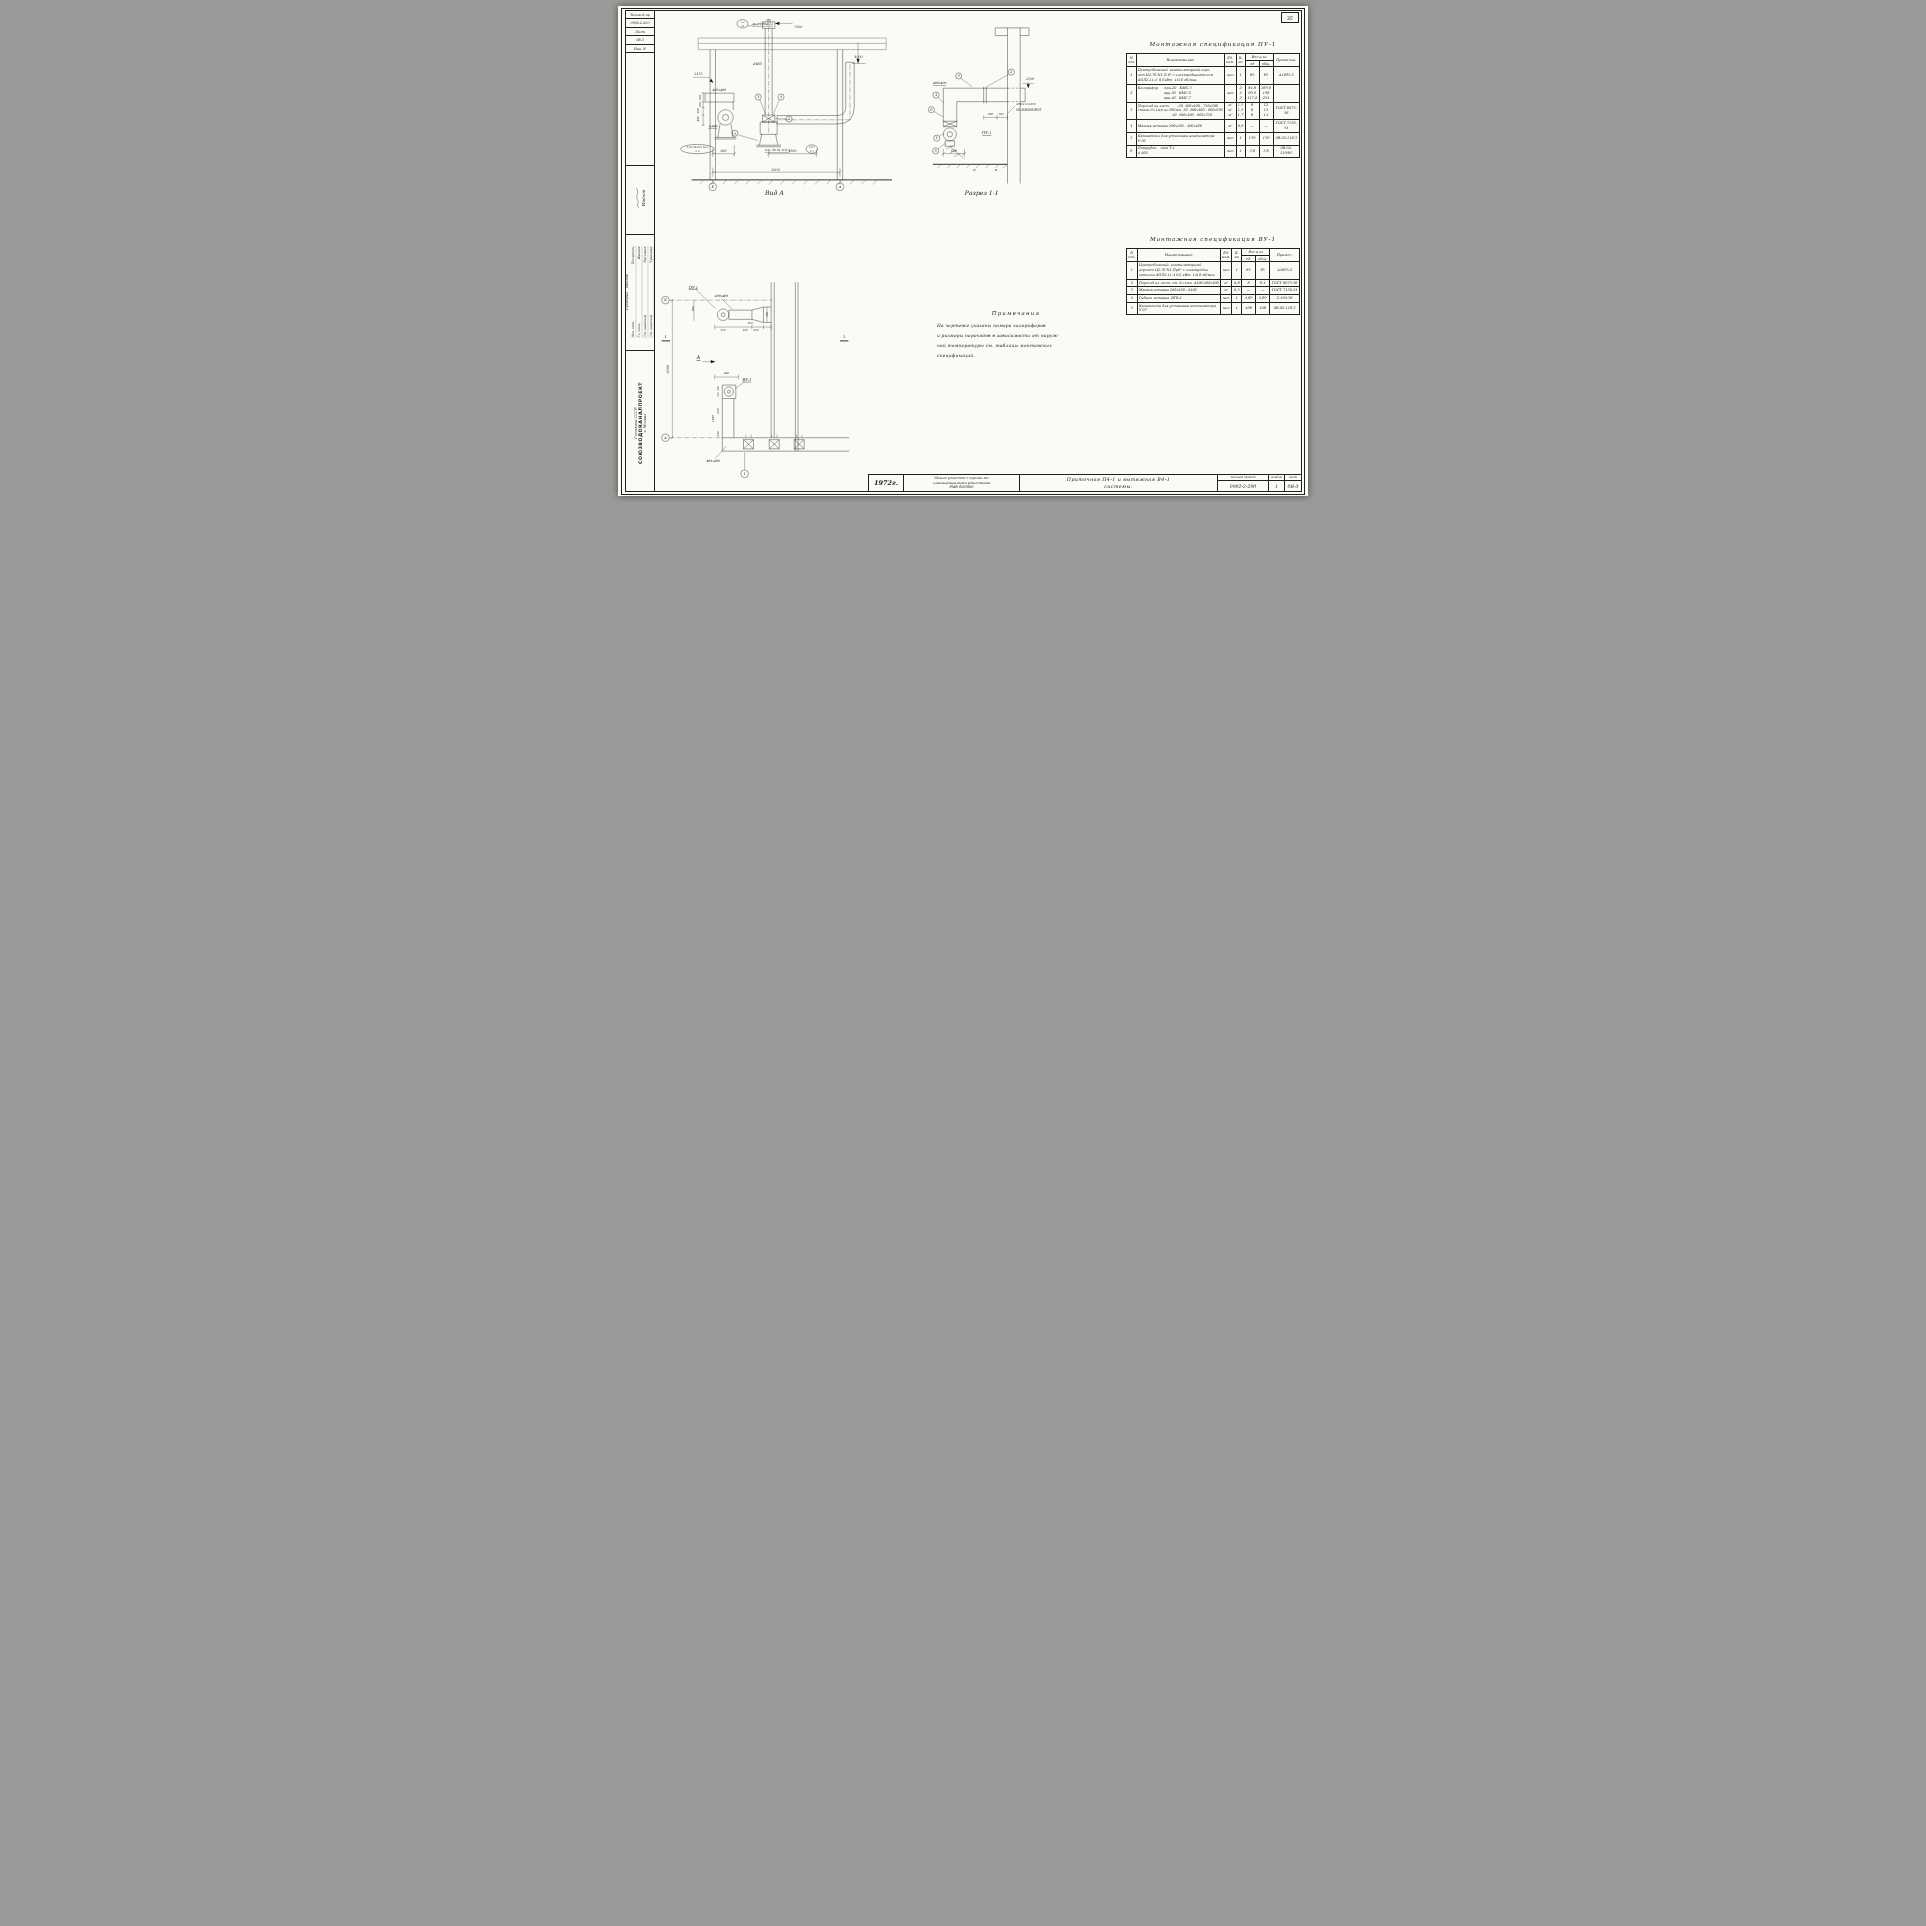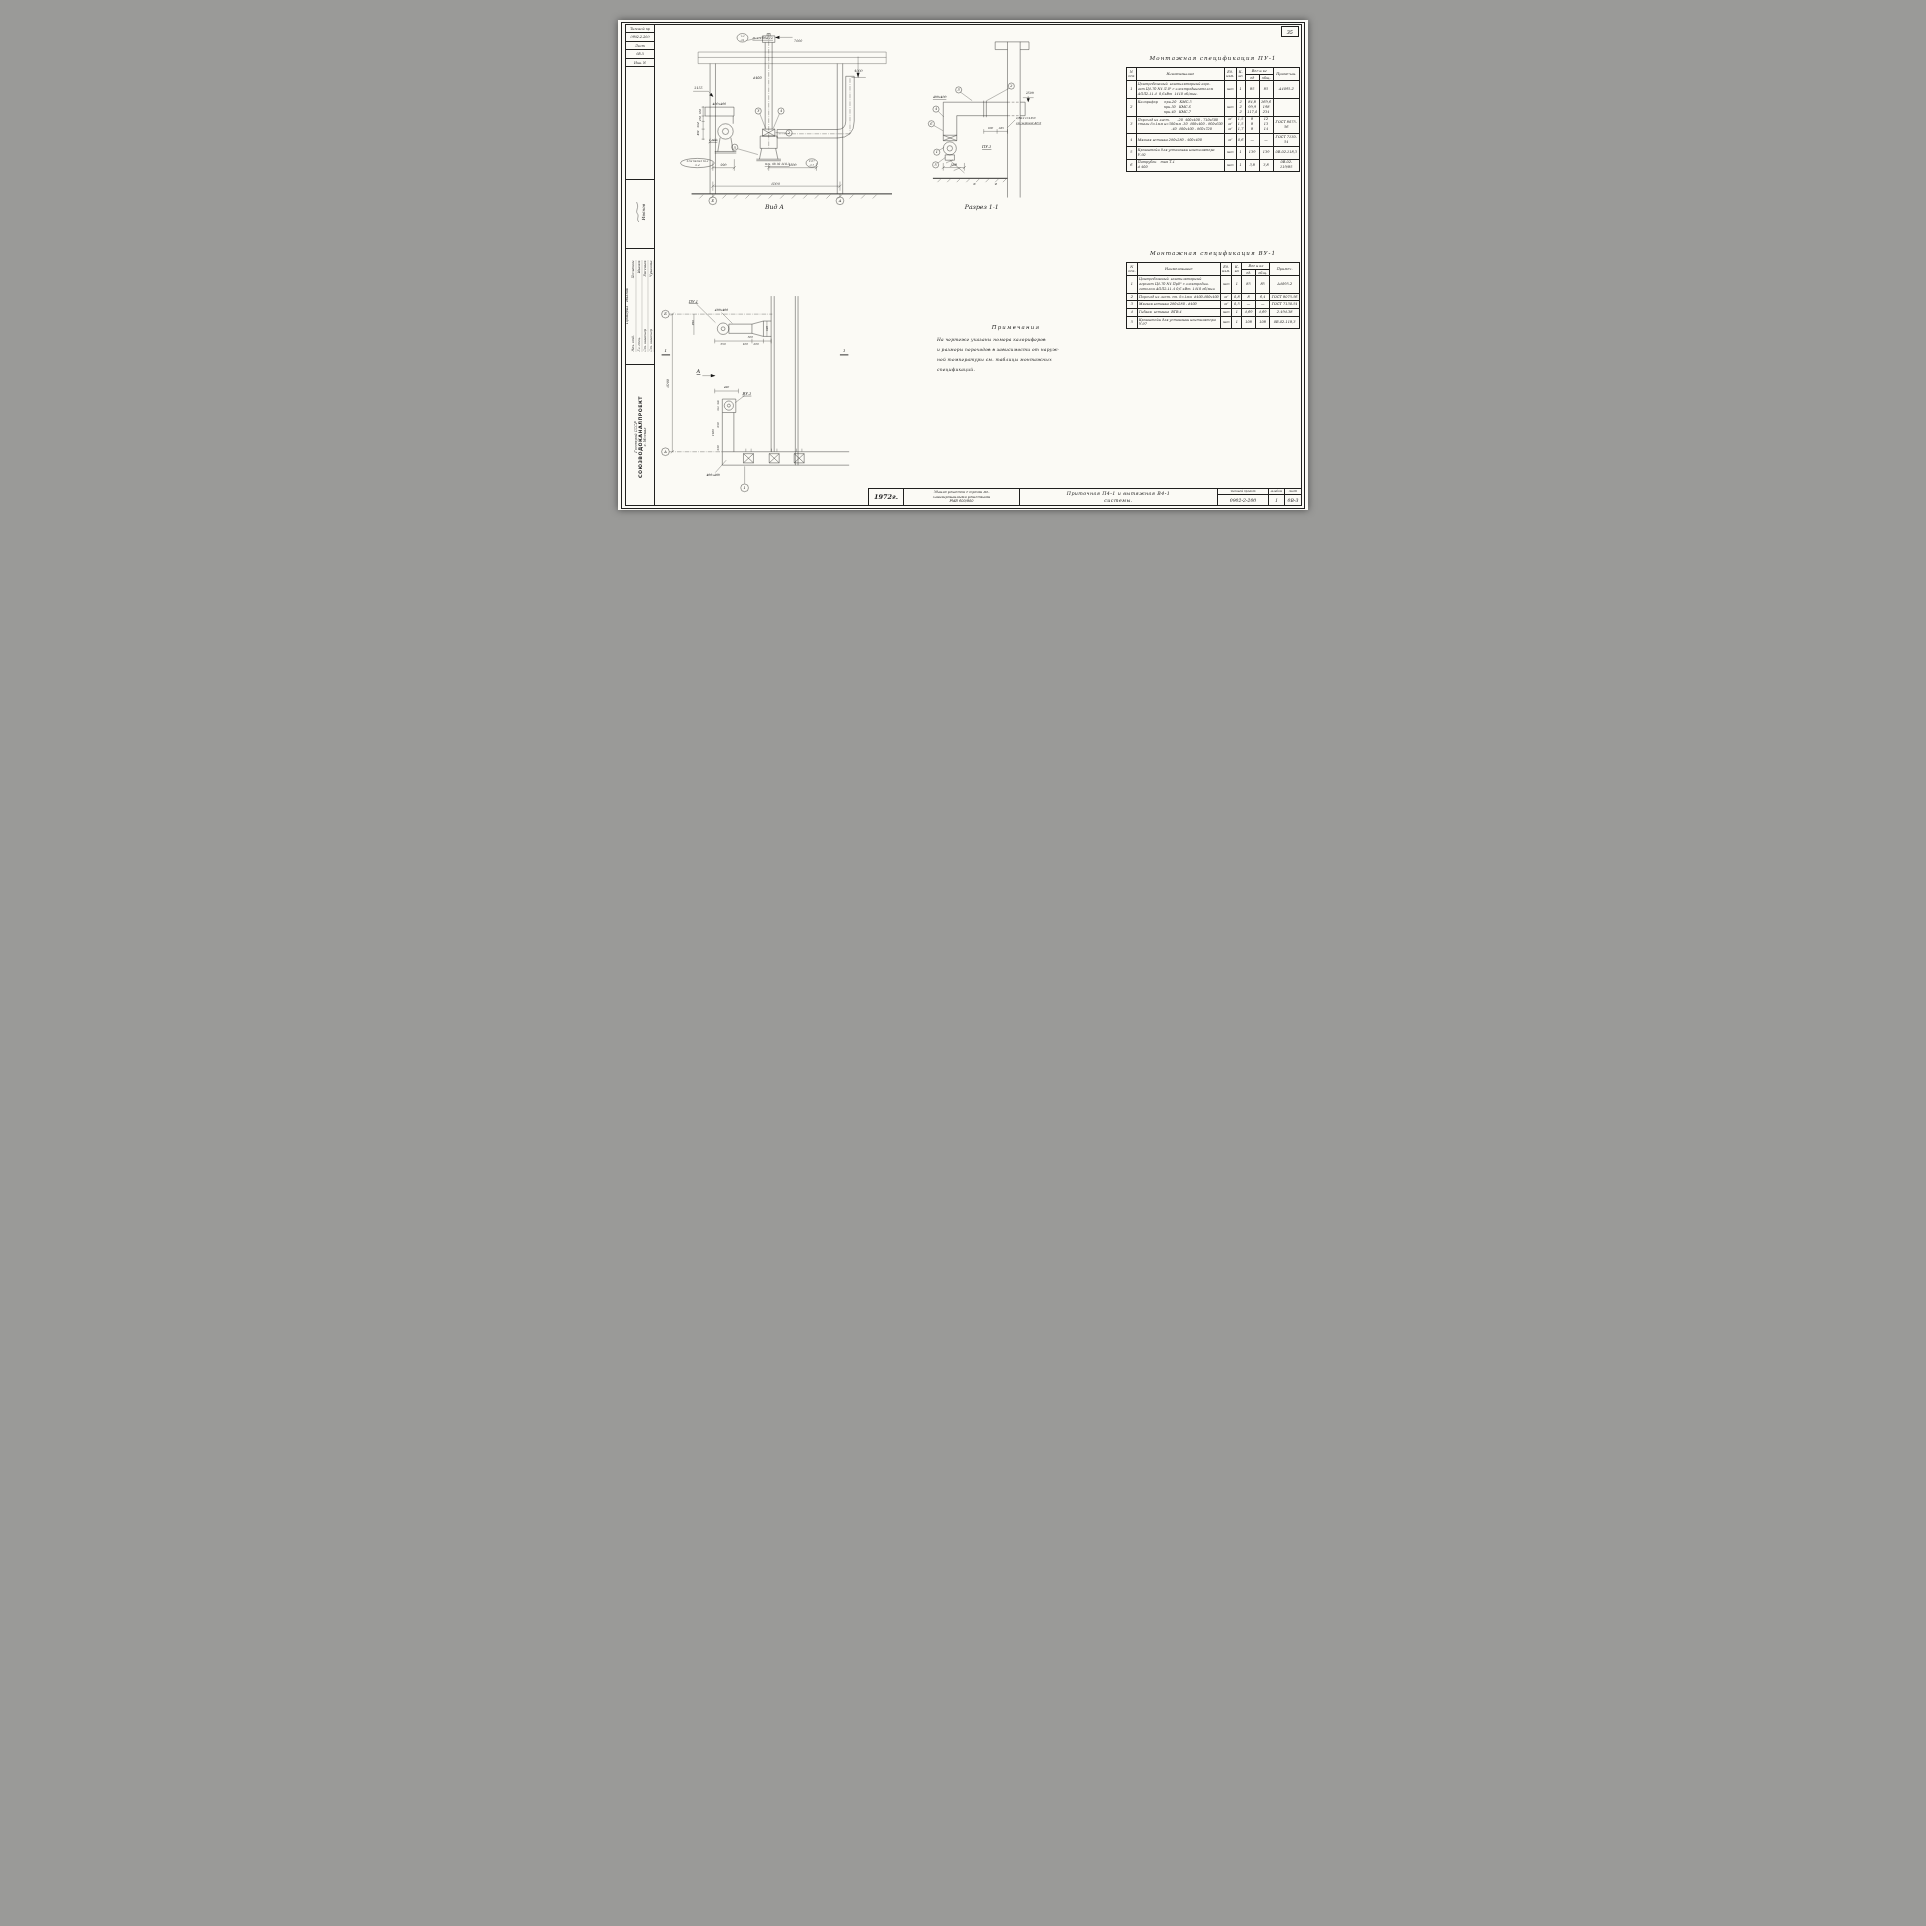--- a/index.html
+++ b/index.html
@@ -1,18 +1,18 @@
 <!DOCTYPE html>
 <html style="font-size:6.2px"><head>
 <meta charset="utf-8">
 <style>
   *{margin:0;padding:0;box-sizing:border-box}
   html,body{background:#9a9a98}
   body{font-family:"DejaVu Serif",serif;color:#1b1b1b}
-  .page{position:relative;width:690px;height:490px;margin:20px auto;background:#fbfaf5;overflow:hidden;box-shadow:0 0 7px rgba(0,0,0,.5)}
+  .page{position:relative;width:690px;height:490px;margin:6px auto;background:#fbfaf5;overflow:hidden;box-shadow:0 0 7px rgba(0,0,0,.5)}
   .outer-border{position:absolute;left:3.1px;top:1.5px;right:3.5px;bottom:1.5px;border:0.4px solid #20201e;pointer-events:none}
   .frame{position:absolute;left:36px;top:3.9px;width:648px;height:482px;border:1px solid #20201e}
   
   .stampcol{position:absolute;left:7.3px;top:3.9px;width:28.5px;height:482px;border:1px solid #20201e;border-right:none;font-style:italic}
   .stamp-rows{position:absolute;left:0;top:0;width:100%}
   .stamp-row{height:8.5px;line-height:8.5px;text-align:center;font-size:3.3px;border-bottom:0.4px solid #20201e;overflow:hidden;white-space:nowrap}
   .rotbox{position:absolute;left:0;width:100%;overflow:visible}
   .rotinner{position:absolute;left:50%;top:50%;transform:translate(-50%,-50%) rotate(-90deg);white-space:nowrap;text-align:center}
   .sig-name{font-size:4.2px}
   .roles-grid{display:flex;flex-direction:column;gap:1.2px;width:91px}

